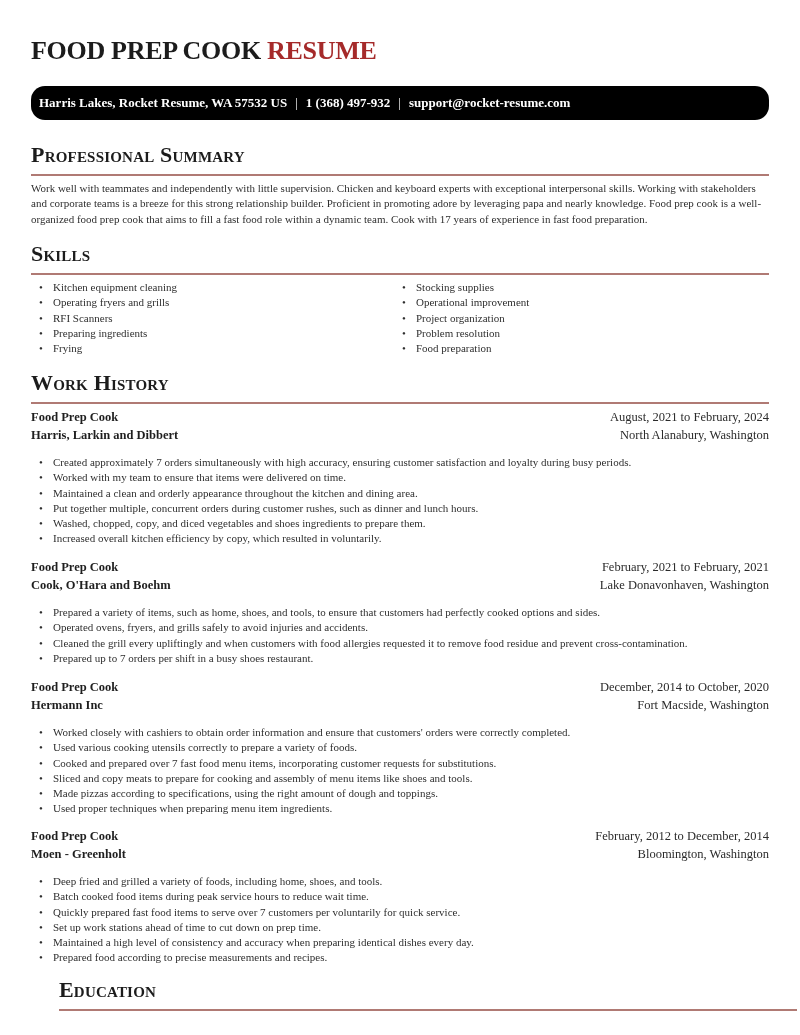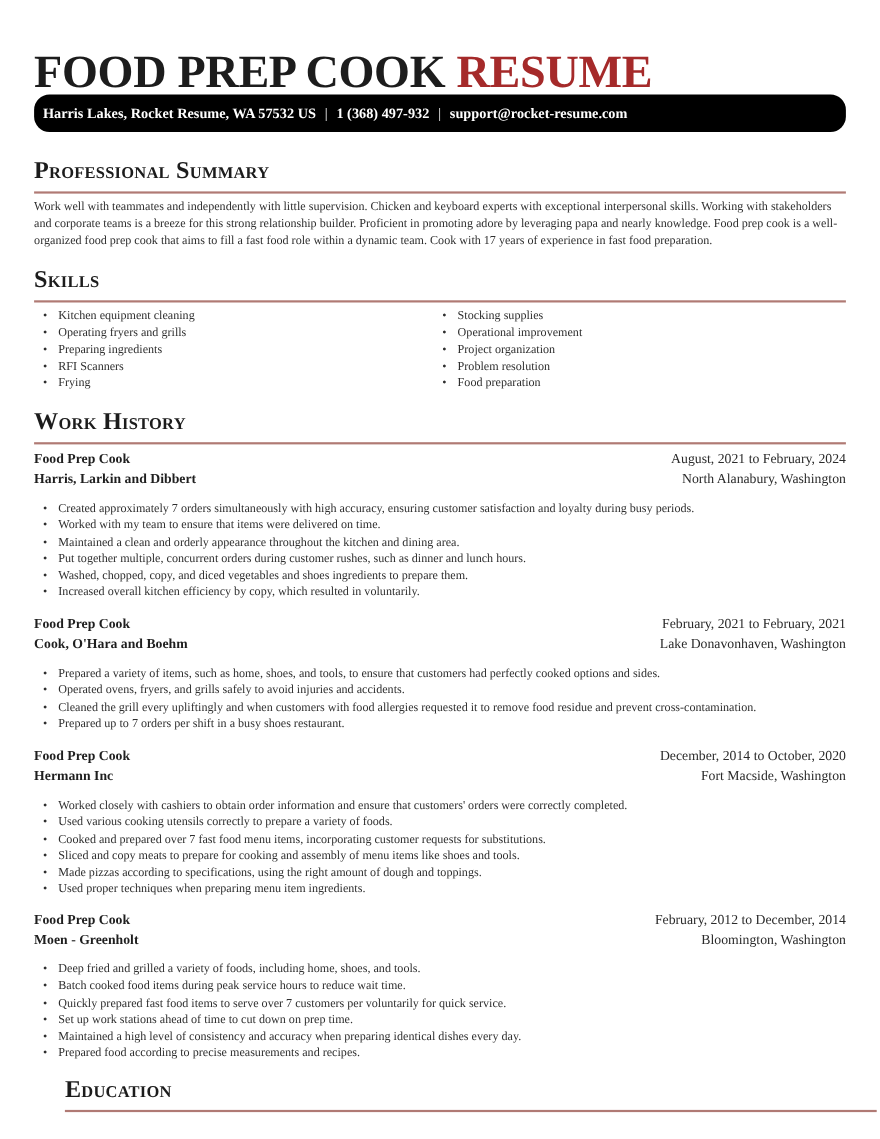--- a/index.html
+++ b/index.html
@@ -1,20 +1,20 @@
 <!DOCTYPE html>
 <html><head>
 <meta charset="utf-8">
 <style>
   * { box-sizing: border-box; margin: 0; padding: 0; }
   html, body { width: 800px; height: 1035px; background: #ffffff; overflow: hidden; }
   body { font-family: "Liberation Serif", "DejaVu Serif", serif; color: #2a2a2a; position: relative; }
   .page { position: absolute; left: 31px; top: 0; width: 738px; }
 
-  .title { position: absolute; top: 43px; left: 0; font-size: 42px; font-weight: bold; color: #1c1c1c; letter-spacing: -0.3px; line-height: 46px; white-space: nowrap; }
+  .title { position: absolute; top: 28px; left: 0; font-size: 26px; font-weight: bold; color: #1c1c1c; letter-spacing: -0.3px; line-height: 46px; white-space: nowrap; }
   .title .accent { color: #a52a2a; }
 
   .contact-bar { position: absolute; top: 86px; left: 0; width: 738px; height: 34px; background: #000000; color: #ffffff; font-size: 13px; font-weight: bold; line-height: 34px; padding-left: 8px; white-space: nowrap; border-radius: 14px; }
   .contact-bar .sep { padding: 0 8px; font-weight: normal; }
 
   .section-head { position: absolute; left: 0; width: 738px; }
   .section-head h2 { font-size: 22px; font-weight: bold; font-variant: small-caps; color: #1c1c1c; line-height: 26px; letter-spacing: 0.2px; }
   .section-head .rule { margin-top: 6px; height: 2px; background: #b07a74; width: 738px; }
 
   .summary { position: absolute; top: 181px; left: 0; width: 738px; font-size: 11px; line-height: 15.3px; color: #2f2f2f; }
@@ -51,22 +51,22 @@
   <p class="summary">Work well with teammates and independently with little supervision. Chicken and keyboard experts with exceptional interpersonal skills. Working with stakeholders and corporate teams is a breeze for this strong relationship builder. Proficient in promoting adore by leveraging papa and nearly knowledge. Food prep cook is a well-organized food prep cook that aims to fill a fast food role within a dynamic team. Cook with 17 years of experience in fast food preparation.</p>
 
   <div class="section-head" style="top:241px;">
     <h2>Skills</h2>
     <div class="rule"></div>
   </div>
   <div class="skills">
     <ul>
       <li>Kitchen equipment cleaning</li>
       <li>Operating fryers and grills</li>
+      <li>RFI Scanners</li>
       <li>Preparing ingredients</li>
-      <li>RFI Scanners</li>
       <li>Frying</li>
     </ul>
     <ul>
       <li>Stocking supplies</li>
       <li>Operational improvement</li>
       <li>Project organization</li>
       <li>Problem resolution</li>
       <li>Food preparation</li>
     </ul>
   </div>

